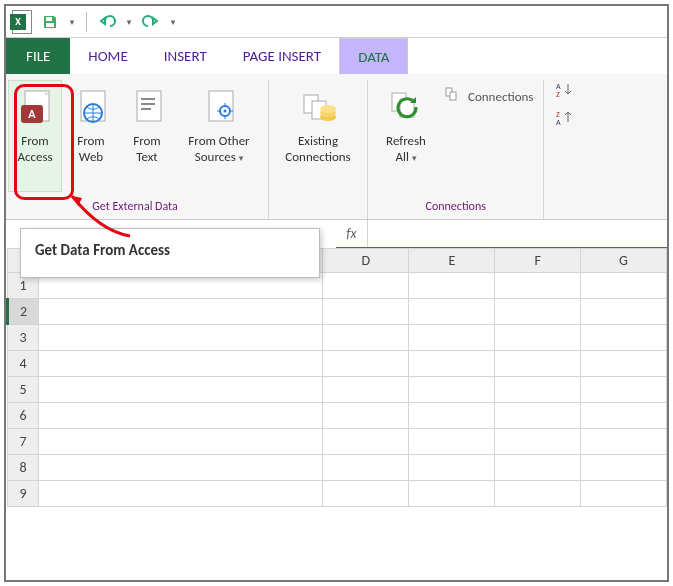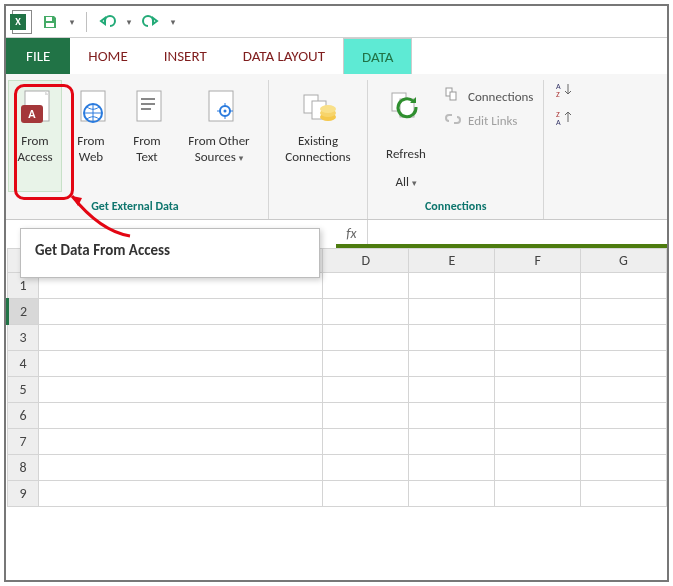--- a/index.html
+++ b/index.html
@@ -9,46 +9,46 @@
   .titlebar { height:32px; background:#fff; border-bottom:1px solid #d0d0d0; display:flex; align-items:center; padding:0 4px; gap:4px; }
   .excel-logo { width:24px; height:24px; position:relative; }
   .excel-logo .xl-bg { position:absolute; left:2px; top:0; width:20px; height:24px; background:#fff; border:1px solid #888; }
   .excel-logo .xl-badge { position:absolute; left:0; top:4px; width:16px; height:16px; background:#217346; color:#fff; font-size:10px; font-weight:700; line-height:16px; text-align:center; }
   .qat-btn { width:24px; height:24px; display:flex; align-items:center; justify-content:center; color:#444; }
   .qat-btn svg { width:16px; height:16px; }
   .qat-sep { width:1px; height:20px; background:#c0c0c0; margin:0 4px; }
   .qat-dd { width:12px; height:24px; display:flex; align-items:center; justify-content:center; color:#666; font-size:9px; }
   
   .tabs { height:36px; display:flex; align-items:flex-end; background:#fff; }
-  .tab { padding:0 18px; height:36px; line-height:36px; font-size:15px; color:#7f1d1d; cursor:pointer; }
+  .tab { padding:0 18px; height:36px; line-height:36px; font-size:15px; color:#4c1d95; cursor:pointer; }
   .tab.file { background:#217346; color:#fff; padding:0 20px; }
-  .tab.active { border:1px solid #ccc; border-bottom:none; color:#217346; background:#5eead4; }
+  .tab.active { border:1px solid #ccc; border-bottom:none; color:#217346; background:#c4b5fd; }
   
   .ribbon { height:146px; background:#f6f6f6; border-bottom:1px solid #c9c9c9; display:flex; padding-top:6px; }
   .group { display:flex; flex-direction:column; align-items:center; border-right:1px solid #d6d6d6; padding:0 6px 2px 6px; }
   .group:last-child { border-right:none; }
   .group-row { display:flex; align-items:flex-start; gap:2px; flex:1; }
-  .group-label { font-size:12px; color:#0f766e; padding:2px 0 4px 0;font-weight:bold; }
+  .group-label { font-size:12px; color:#701a75; padding:2px 0 4px 0; }
   .big-btn { width:60px; height:112px; display:flex; flex-direction:column; align-items:center; justify-content:flex-start; padding-top:4px; text-align:center; font-size:13px; line-height:16px; color:#333; border:1px solid transparent; }
   .big-btn.wide { width:86px;text-align:right; }
   .big-btn.narrow { width:54px; }
   .big-btn .icon-slot { height:48px; display:flex; align-items:center; justify-content:center; }
   .big-btn .caret { font-size:9px; color:#666; }
   
   .annot-rect { position:absolute; border:3px solid #e30613; border-radius:10px; pointer-events:none; }
   .annot-arrow { position:absolute; pointer-events:none; }
   
   .small-btn { height:24px; display:flex; align-items:center; gap:6px; font-size:13px; color:#555; padding:0 4px; }
   .small-btn.disabled { color:#a0a0a0; }
   .small-btn .ico { width:18px; text-align:center; }
   
   .stub { font-size:13px; color:#333; padding:0 4px; }
   .stub .line { height:20px; display:flex; align-items:center; }
   
-  .fbar { height:28px; border-bottom:4px solid #4d7c0f; display:flex; align-items:flex-end; }
+  .fbar { height:28px; border-bottom:1px solid #4d7c0f; display:flex; align-items:flex-end; }
   .fx { width:32px; text-align:center; font-style:italic; color:#666; border-right:1px solid #d4d4d4; height:100%; line-height:28px; font-size:14px;}
   .fx-input { flex:1; height:100%; border:none; padding:0 6px; font-size:13px; }
   
   .grid-wrap { position:relative; }
   table.sheet { border-collapse:collapse; table-layout:fixed; }
   table.sheet th, table.sheet td { border:1px solid #d4d4d4; font-size:14px; color:#444; background:#fff; }
   table.sheet th { background:#eee; font-weight:400; text-align:center; }
   table.sheet .rowhdr { width:32px; background:#eee; text-align:center; }
   table.sheet td { width:90px; height:26px; }
   table.sheet th.col { height:24px; width:90px; }
@@ -89,21 +89,21 @@
           <path fill="none" stroke="#2a7" stroke-width="2" d="M5 12a5 5 0 1 1 5-5M14 7l-4-3v6z"></path>
         </svg>
   </div>
   <div class="qat-dd">▾</div>
 </div>
 
 <div class="tabs">
   <div class="tab file">FILE</div>
   <div class="tab">HOME</div>
   <div class="tab">INSERT</div>
-  <div class="tab">DATA LAYOUT</div>
+  <div class="tab">PAGE INSERT</div>
   <div class="tab active">DATA</div>
 </div>
 
 <div class="ribbon">
 
   <div class="group" style="padding-left:2px;">
     <div class="group-row">
       <div class="big-btn narrow" style="background:#e8f3e8;border-color:#c8e0c8;">
         <div class="icon-slot">
           <svg width="36" height="40">
@@ -167,49 +167,41 @@
         </div>
         <span>Existing</span>
         <span>Connections</span>
       </div>
     </div>
     <div class="group-label">&nbsp;</div>
   </div>
 
   <div class="group">
     <div class="group-row">
-      <div class="big-btn" style="width:64px;justify-content:space-between;">
+      <div class="big-btn" style="width:64px;">
         <div class="icon-slot">
           <svg width="40" height="40">
                 <rect x="6" y="4" width="14" height="18" fill="#fff" stroke="#aaa"></rect>
                 <rect x="14" y="10" width="14" height="18" fill="#fff" stroke="#aaa"></rect>
                 <path d="M30 18a9 9 0 1 1-3-6" fill="none" stroke="#2f8f2f" stroke-width="3"></path>
                 <path d="M30 8v6h-6z" fill="#2f8f2f"></path>
               </svg>
         </div>
         <span>Refresh</span>
         <span><span>All</span> <span class="caret">▾</span></span>
       </div>
       <div style="display:flex;flex-direction:column;justify-content:flex-start;padding-top:4px;">
         <div class="small-btn">
           <span class="ico">
             <svg width="16" height="16">
                   <rect x="1" y="1" width="6" height="8" fill="#fff" stroke="#999"></rect>
                   <rect x="5" y="5" width="6" height="8" fill="#fff" stroke="#999"></rect>
                 </svg>
           </span>
           <span>Connections</span>
-        </div>
-        <div class="small-btn disabled">
-          <span class="ico">
-            <svg width="16" height="16">
-                  <path d="M4 10a3 3 0 0 1 0-6h3M12 6a3 3 0 0 1 0 6h-3" fill="none" stroke="#bbb" stroke-width="2"></path>
-                </svg>
-          </span>
-          <span>Edit Links</span>
         </div>
       </div>
     </div>
     <div class="group-label">Connections</div>
   </div>
 
   <div class="group" style="border-right:none;">
     <div class="group-row">
       <div class="stub">
         <div class="line">

